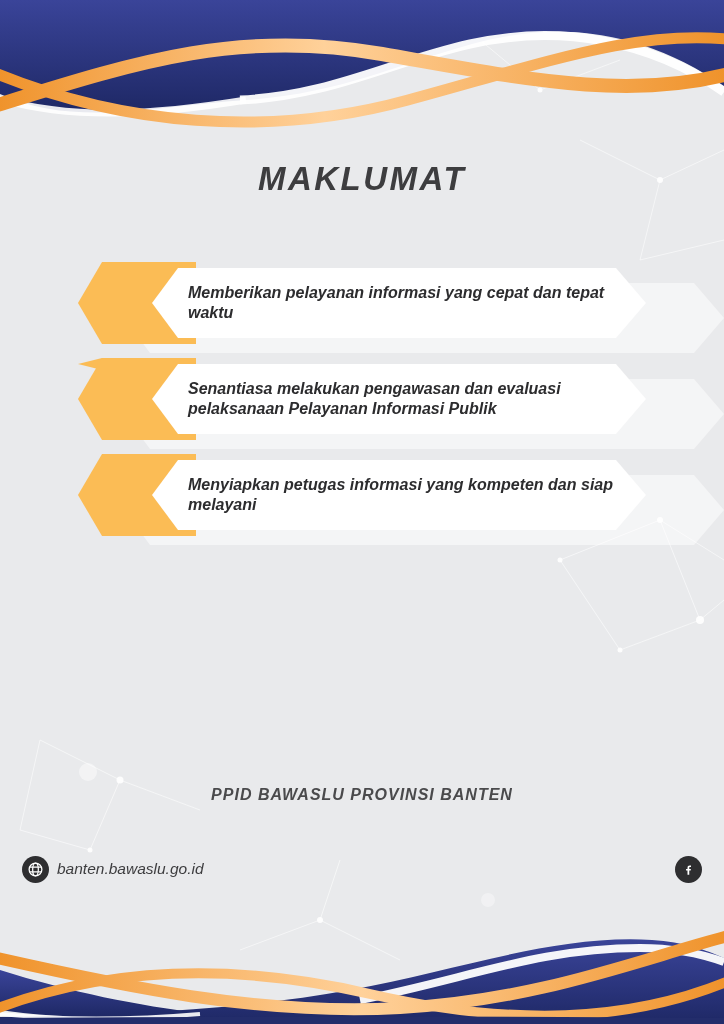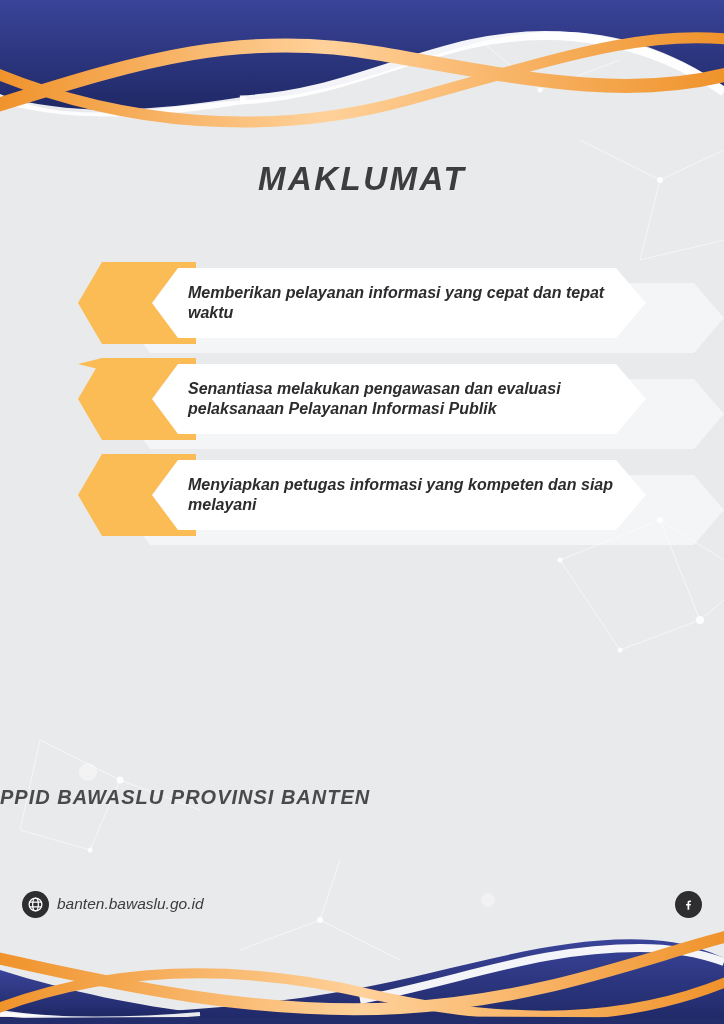--- a/index.html
+++ b/index.html
@@ -38,26 +38,26 @@
     clip-path:polygon(26px 0, calc(100% - 30px) 0, 100% 50%, calc(100% - 30px) 100%, 26px 100%, 0 50%);
     display:flex;align-items:center;
     padding:13px 30px 13px 36px;
     filter:drop-shadow(0 5px 5px rgba(60,65,90,0.10));
   }
   .card p{
     margin:0;font-size:16px;line-height:1.24;font-weight:700;color:#2c2c2e;
   }
   
   .org{
-    position:absolute;top:786px;left:0;width:100%;text-align:left;
-    font-size:20px;font-weight:700;letter-spacing:1px;color:#4a4a4c;
+    position:absolute;top:786px;left:0;width:100%;text-align:center;
+    font-size:16px;font-weight:700;letter-spacing:1px;color:#4a4a4c;
   }
   
   .contacts{
-    position:absolute;top:887px;left:0;right:0;height:34px;
+    position:absolute;top:852px;left:0;right:0;height:34px;
     display:flex;justify-content:space-between;align-items:center;
     padding:0 22px;
   }
   .contact{display:flex;align-items:center;gap:8px;cursor:pointer;}
   .ic{
     width:27px;height:27px;border-radius:50%;background:#2e2e30;
     display:flex;align-items:center;justify-content:center;flex:0 0 auto;
   }
   .ic svg{display:block;}
   .contact span.lbl{font-size:15.5px;color:#3d3d3f;}

